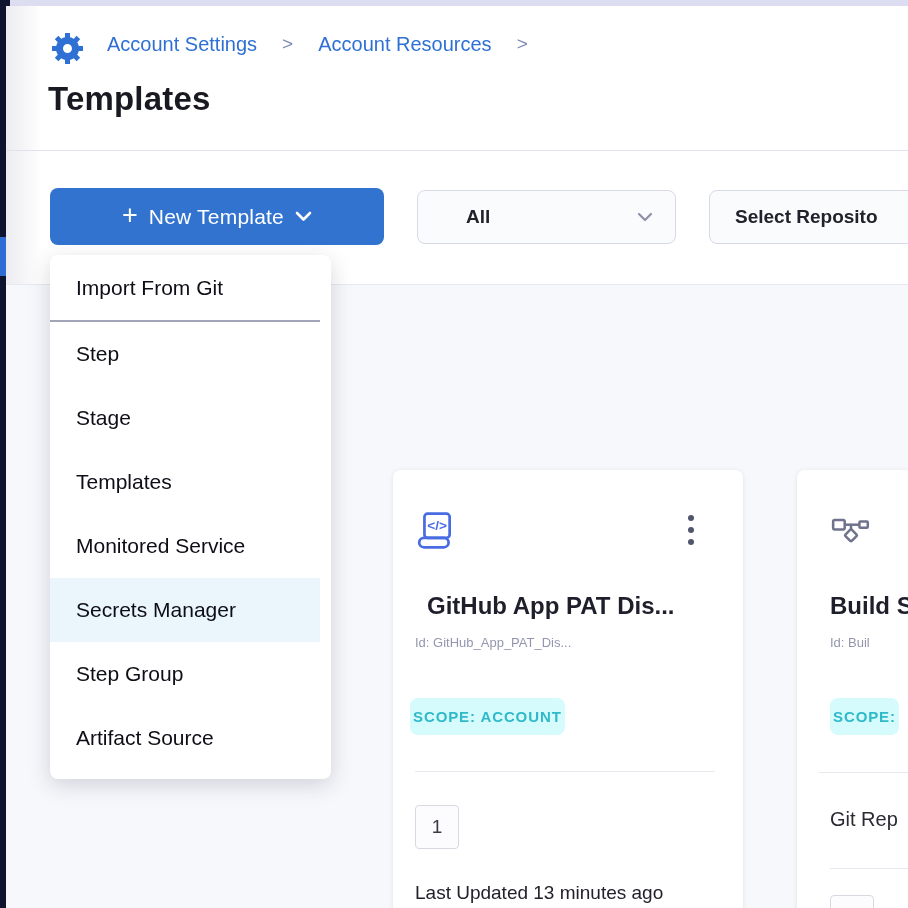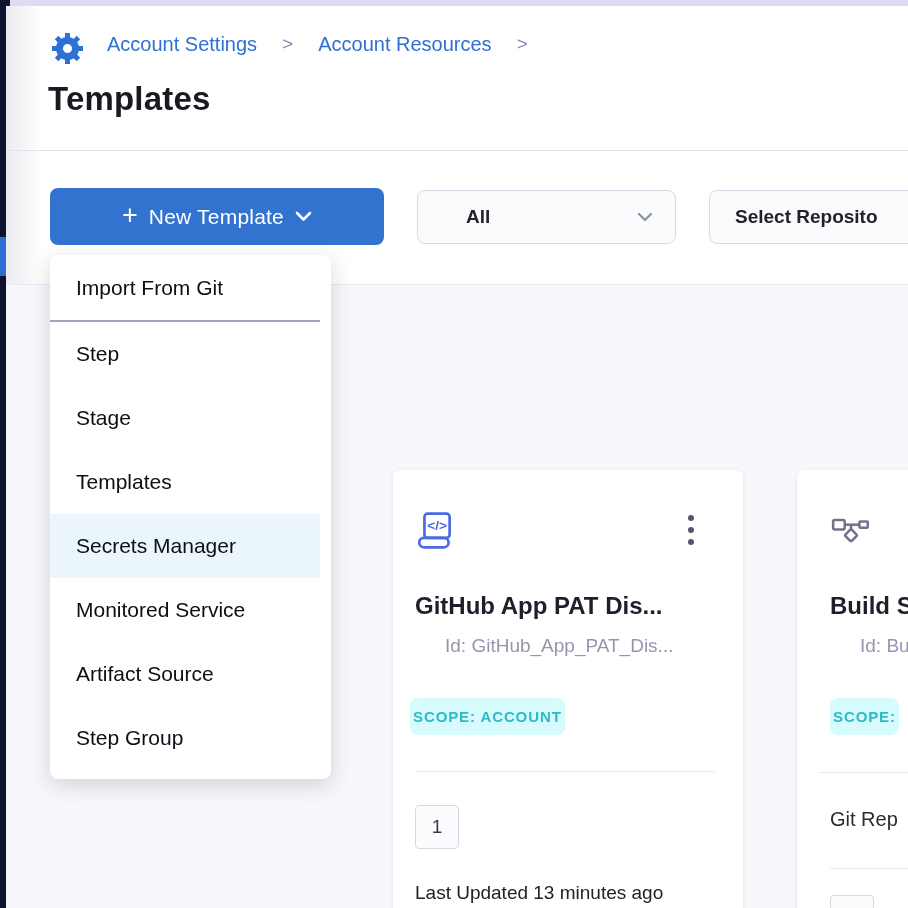--- a/index.html
+++ b/index.html
@@ -41,25 +41,25 @@
   
   .card { position:absolute; top:470px; width:350px; height:470px; background:#ffffff; border-radius:8px;
           box-shadow:0 1px 5px rgba(40,41,61,.10); }
   .card-1 { left:393px; }
   .card-2 { left:797px; }
   .card .icon-wrap { position:absolute; top:40px; left:22px; width:42px; height:42px; }
   .card-2 .icon-wrap { left:33px; }
   .kebab { position:absolute; top:40px; right:42px; width:20px; height:40px; display:flex; flex-direction:column;
            align-items:center; justify-content:center; gap:6px; cursor:pointer; }
   .kebab i { width:6px; height:6px; border-radius:50%; background:#51566b; }
-  .card .title { position:absolute; top:122px; left:22px; right:12px; font-size:24px; font-weight:600;
+  .card .title { position:absolute; top:122px; left:34px; right:12px; font-size:24px; font-weight:600;
                  color:#1f1f2c; white-space:nowrap; overflow:hidden; }
   .card-2 .title { left:33px; }
-  .card .id-line { position:absolute; top:165px; left:22px; right:12px; font-size:19px; color:#9496ae;
-                   white-space:nowrap; overflow:hidden;margin-left:30px; }
+  .card .id-line { position:absolute; top:165px; left:22px; right:12px; font-size:13px; color:#9496ae;
+                   white-space:nowrap; overflow:hidden; }
   .card-2 .id-line { left:33px; }
   .scope-badge { position:absolute; top:228px; left:17px; background:#d5fbfd; color:#2fb9c9;
                  font-size:15px; font-weight:700; letter-spacing:.9px; padding:10px 3px; border-radius:8px;
                  white-space:nowrap; }
   .card-2 .scope-badge { left:33px; }
   .card-rule { position:absolute; left:22px; right:28px; height:1px; background:#e8e8ef; }
   .card-1 .rule-a { top:301px; }
   .card-2 .rule-a { top:302px; }
   .card-2 .rule-b { top:398px; left:33px; }
   .version-box { position:absolute; top:335px; left:22px; width:44px; height:44px; background:#fcfcfe;
@@ -182,19 +182,19 @@
     <div class="card-rule rule-b"></div>
     <div class="version-box"></div>
   </div>
 
   <div class="menu-panel">
     <div class="menu-item">Import From Git</div>
     <div class="menu-divider"></div>
     <div class="menu-item">Step</div>
     <div class="menu-item">Stage</div>
     <div class="menu-item">Templates</div>
+    <div class="menu-item">Monitored Service</div>
     <div class="menu-item highlight">Secrets Manager</div>
-    <div class="menu-item">Monitored Service</div>
+    <div class="menu-item">Step Group</div>
     <div class="menu-item">Artifact Source</div>
-    <div class="menu-item">Step Group</div>
   </div>
 
 </div>
 
 </body></html>

